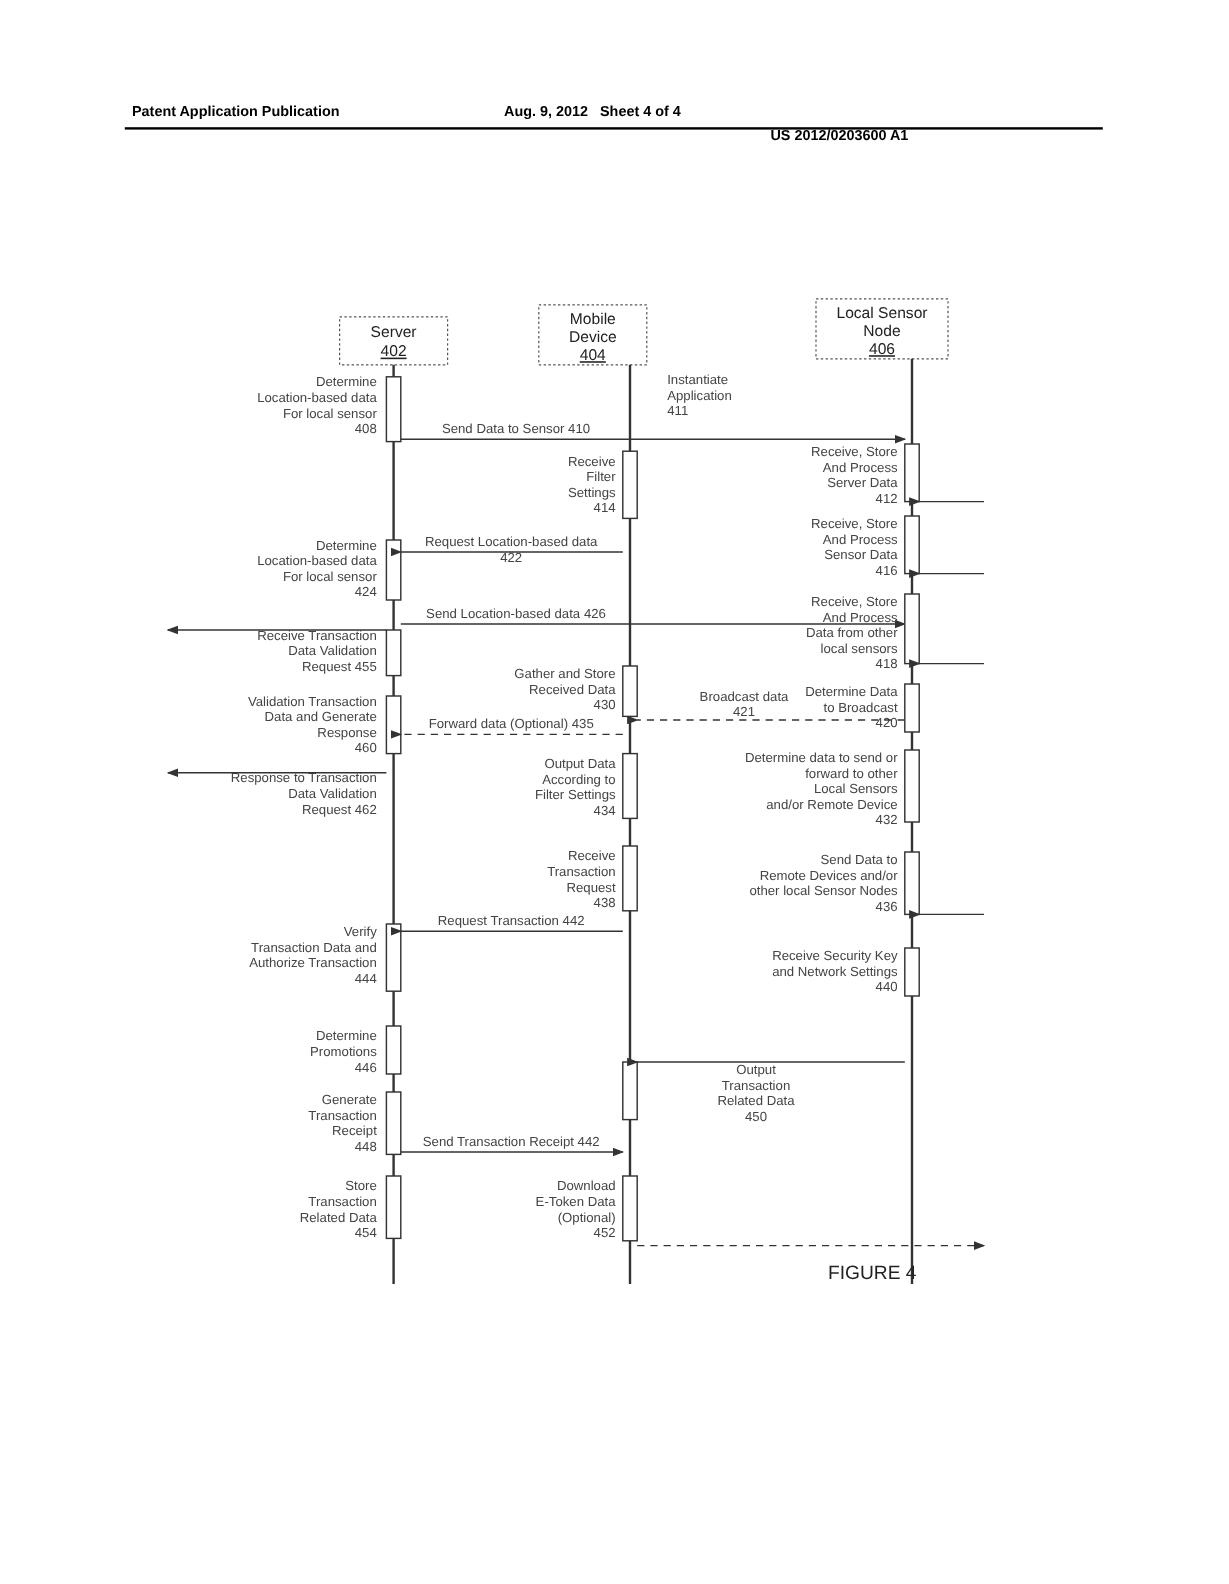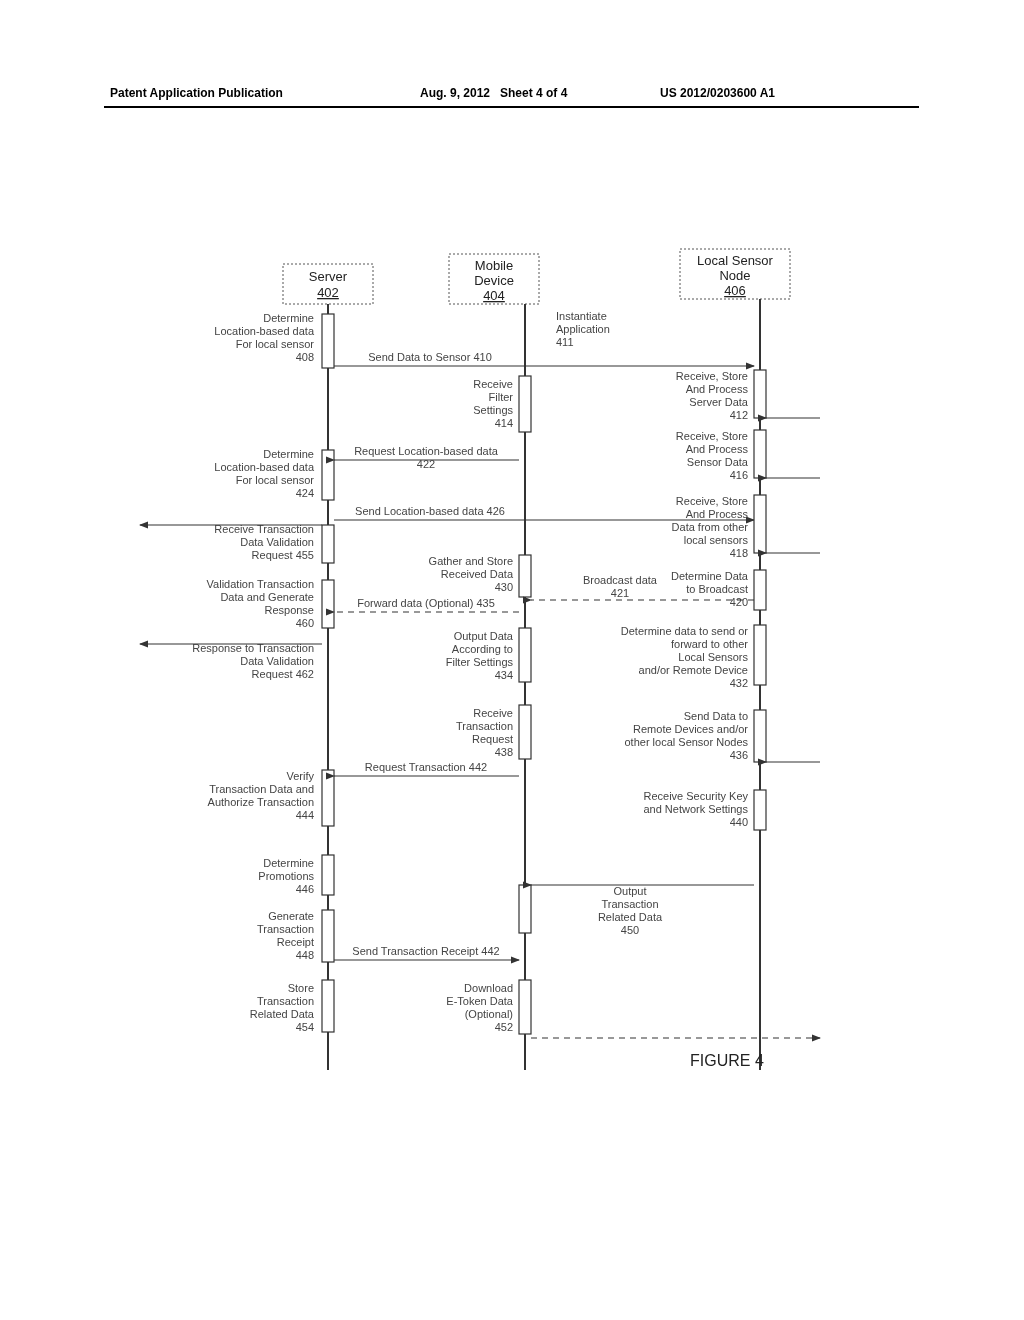--- a/index.html
+++ b/index.html
@@ -17,21 +17,21 @@
   }
   .hdr {
     position: absolute;
     top: 86px;
     font-size: 12px;
     font-weight: bold;
   }
   .hdr-left  { left: 110px; }
   .hdr-mid   { left: 395px; margin-left: 25px; }
   .hdr-sheet { left: 500px; text-align: center; }
-  .hdr-right { left: 660px; }
+  .hdr-right { left: 642px; margin-top: 20px; }
   .hr {
     position: absolute;
     top: 106px;
     left: 104px;
     width: 815px;
     height: 0;
     border-top: 2px solid #000;
   }
   svg.diagram {
     position: absolute;

